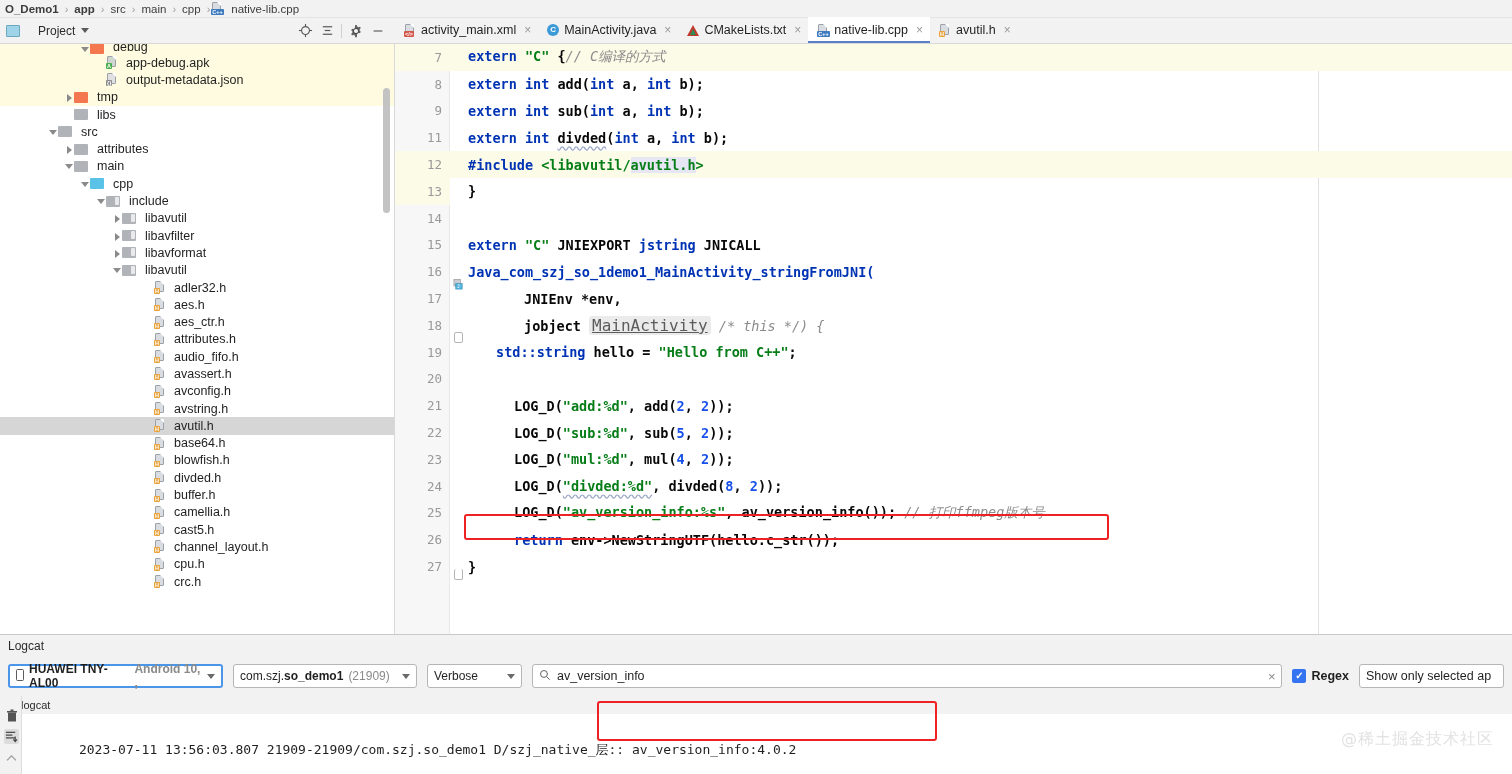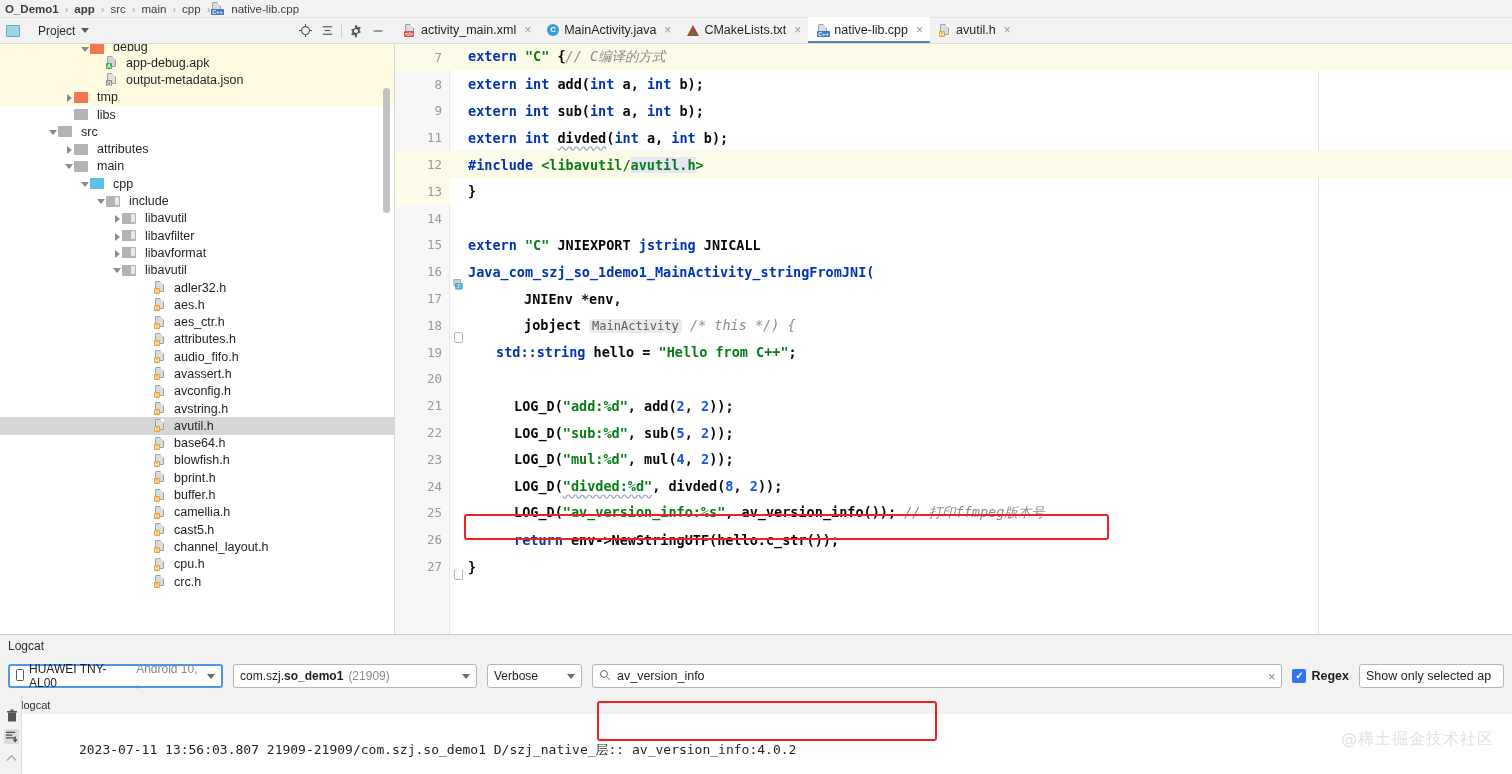--- a/index.html
+++ b/index.html
@@ -193,21 +193,21 @@
   
   .kw   { color: #0033b3; font-weight: normal; }
   .str  { color: #067d17; }
   .cmt  { color: #8c8c8c; font-style: italic; }
   .num  { color: #1750eb; }
   .ns   { color: #0033b3; }
   .plain{ color: #080808; }
   .bold { font-weight: bold; }
   .hint {
     background: #ebebeb; color: #5c5c5c; border-radius: 3px;
-    padding: 0 3px; font-size: 12px;
+    padding: 0 3px; font-size: 16px; text-decoration: underline;
   }
   .squig {
     text-decoration: underline; text-decoration-style: wavy;
     text-decoration-color: #9aa6c4; text-underline-offset: 3px;
   }
   .hl-ident { background: #e6e6f5; }
   .red-box {
     position: absolute; border: 2px solid #ee2222; border-radius: 3px;
     pointer-events: none;
   }
@@ -234,21 +234,21 @@
   .logcat-toolbar {
     position: absolute; left: 0; top: 656px; width: 1512px; height: 40px;
     background: #f2f2f2; display: flex; align-items: center; gap: 10px;
     padding: 0 8px;
   }
   .combo {
     height: 24px; background: #ffffff; border: 1px solid #b6b6b6;
     border-radius: 3px; display: flex; align-items: center;
     padding: 0 6px; font-size: 12px; color: #1f1f1f; gap: 5px;
   }
-  .combo.focus { border: 2px solid #4b96e8; }
+  .combo.focus { border: 2px solid #4b96e8; font-weight: bold; }
   .combo .tri {
     width:0;height:0;border-left:4px solid transparent;border-right:4px solid transparent;
     border-top:5px solid #6a6a6a; margin-left:auto;
   }
   .combo .dim { color:#8a8a8a; }
   .combo .strong { font-weight: bold; }
   .search-field {
     height: 24px; flex: 1; background:#fff; border:1px solid #b6b6b6;
     border-radius:3px; display:flex; align-items:center; gap:6px;
     padding:0 6px; font-size:12.5px; color:#1f1f1f;
@@ -609,21 +609,21 @@
       </div>
       <div class="trow">
         <span style="width: 144px; flex: 0 0 auto;"></span>
         <span class="arrow"></span>
         <span class="ic-wrap">
           <span class="ic h" style="margin-right: 4px;">
             <span class="pg"></span>
             <span class="tag">H</span>
           </span>
         </span>
-        <span class="tlabel">bprint.h</span>
+        <span class="tlabel">divded.h</span>
       </div>
       <div class="trow">
         <span style="width: 144px; flex: 0 0 auto;"></span>
         <span class="arrow"></span>
         <span class="ic-wrap">
           <span class="ic h" style="margin-right: 4px;">
             <span class="pg"></span>
             <span class="tag">H</span>
           </span>
         </span>
@@ -880,21 +880,21 @@
       <span>
         <svg width="8" height="12" viewBox="0 0 8 12">
           <rect x="0.5" y="0.5" width="7" height="11" rx="1" fill="none" stroke="#4a4a4a" stroke-width="0.9"></rect>
         </svg>
       </span>
       <span>HUAWEI TNY-AL00</span>
       <span class="dim">Android 10, ,</span>
       <span class="tri"></span>
     </div>
 
-    <div class="combo" style="width:244px">
+    <div class="combo" style="width:184px">
       <span>com.szj.</span>
       <span class="strong" style="margin-left:-5px">so_demo1</span>
       <span class="dim">(21909)</span>
       <span class="tri"></span>
     </div>
 
     <div class="combo" style="width:95px">
       <span>Verbose</span>
       <span class="tri"></span>
     </div>

